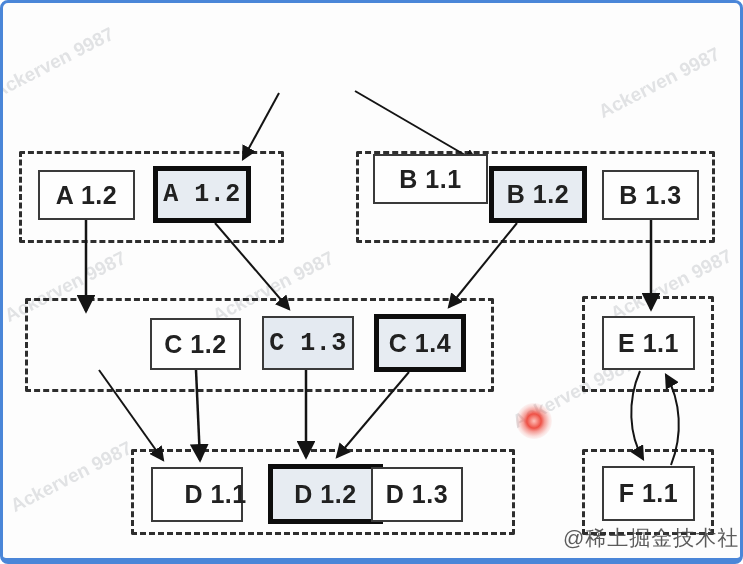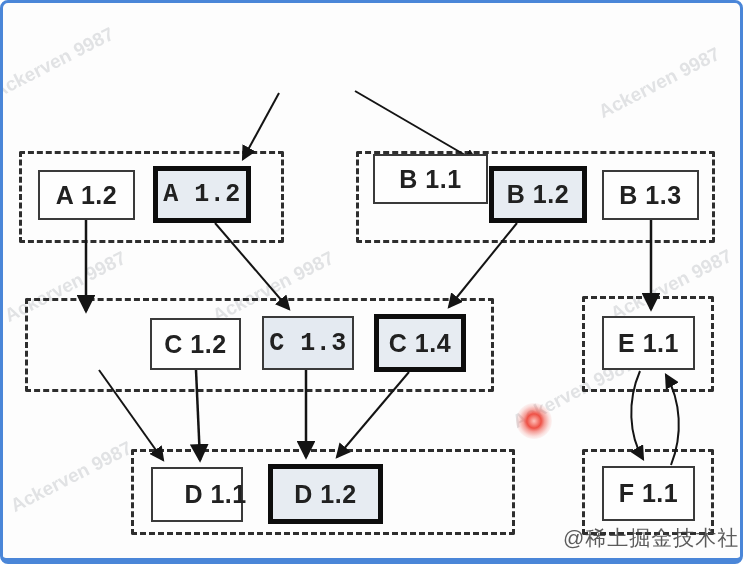--- a/index.html
+++ b/index.html
@@ -124,20 +124,21 @@
   <div class="node" style="left:599px; top:167px; width:97px; height:50px;">B 1.3</div>
 
   <div class="node" style="left:147px; top:315px; width:91px; height:52px;">C 1.2</div>
   <div class="node shaded" style="left:259px; top:313px; width:92px; height:54px;font-family:Liberation Mono, monospace;">C 1.3</div>
   <div class="node thick" style="left:371px; top:311px; width:92px; height:58px;">C 1.4</div>
 
   <div class="node" style="left:599px; top:313px; width:93px; height:54px;">E 1.1</div>
 
   <div class="node" style="left:148px; top:464px; width:92px; height:55px;padding-left:37px;">D 1.1</div>
   <div class="node thick" style="left:265px; top:461px; width:115px; height:60px;">D 1.2</div>
+  <div class="node" style="left:368px; top:464px; width:92px; height:55px;">D 1.3</div>
 
   <div class="node" style="left:599px; top:463px; width:93px; height:55px;">F 1.1</div>
 
   <div class="red-dot"></div>
 
   <div class="credit">@稀土掘金技术社区</div>
 
 </div>
 
 </body></html>

